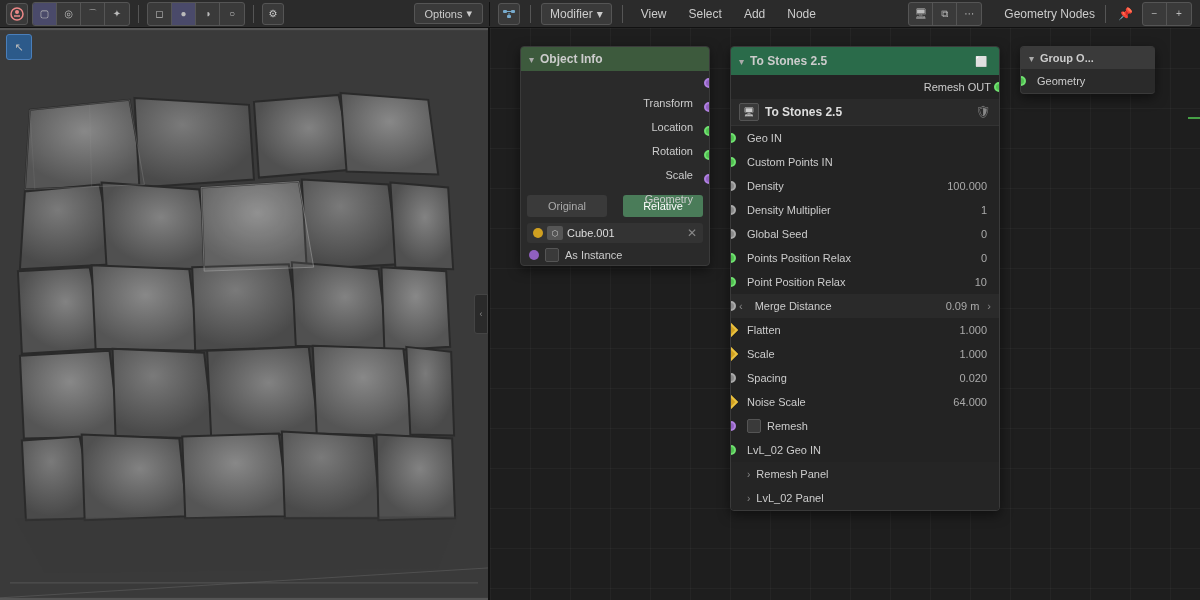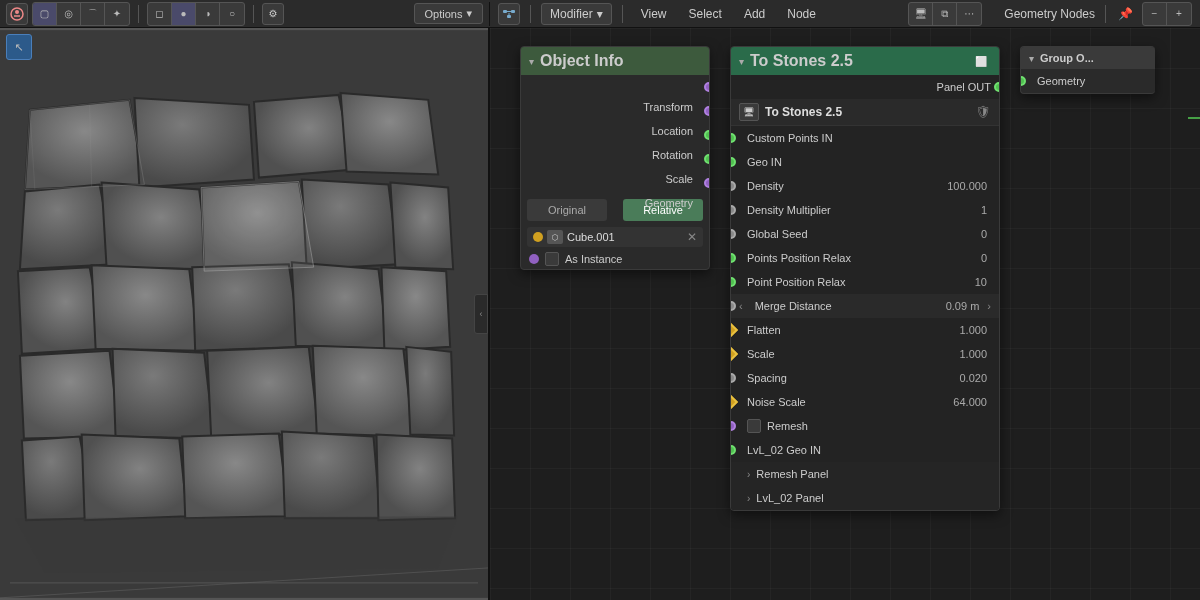--- a/index.html
+++ b/index.html
@@ -205,21 +205,21 @@
       display: flex;
       align-items: center;
       gap: 6px;
       cursor: pointer;
     }
     .node-header-arrow {
       font-size: 10px;
       color: #aaa;
     }
     .node-title {
-      font-size: 16px;
+      font-size: 12px;
       font-weight: 600;
       flex: 1;
     }
     .node-icon-btn {
       width: 18px;
       height: 18px;
       display: flex;
       align-items: center;
       justify-content: center;
       color: #aaa;
@@ -754,38 +754,38 @@
 
     <div class="node to-stones-node">
 
       <div class="node-header" style="background:#2a6b4a;">
         <span class="node-header-arrow">▾</span>
         <span class="node-title">To Stones 2.5</span>
         <div class="node-icon-btn">⬜</div>
       </div>
 
       <div class="ts-row">
-        <span class="ts-label" style="text-align:right;">Panel OUT</span>
+        <span class="ts-label" style="text-align:right;">Remesh OUT</span>
         <div class="ts-socket-right" style="background:#50c050;border-color:#70e070;"></div>
       </div>
 
       <div class="node-inner-header">
         <div class="node-inner-icon">🖥</div>
         <span class="node-inner-title">To Stones 2.5</span>
         <div class="node-inner-shield">🛡</div>
       </div>
 
       <div class="ts-row">
         <div class="ts-socket-left" style="background:#50c050;border-color:#70e070;"></div>
+        <span class="ts-label" style="padding-left:8px;">Geo IN</span>
+      </div>
+
+      <div class="ts-row">
+        <div class="ts-socket-left" style="background:#50c050;border-color:#70e070;"></div>
         <span class="ts-label" style="padding-left:8px;">Custom Points IN</span>
-      </div>
-
-      <div class="ts-row">
-        <div class="ts-socket-left" style="background:#50c050;border-color:#70e070;"></div>
-        <span class="ts-label" style="padding-left:8px;">Geo IN</span>
       </div>
 
       <div class="ts-row">
         <div class="ts-socket-left" style="background:#888;border-color:#aaa;"></div>
         <span class="ts-label" style="padding-left:8px;">Density</span>
         <span class="ts-value">100.000</span>
       </div>
 
       <div class="ts-row">
         <div class="ts-socket-left" style="background:#888;border-color:#aaa;"></div>

